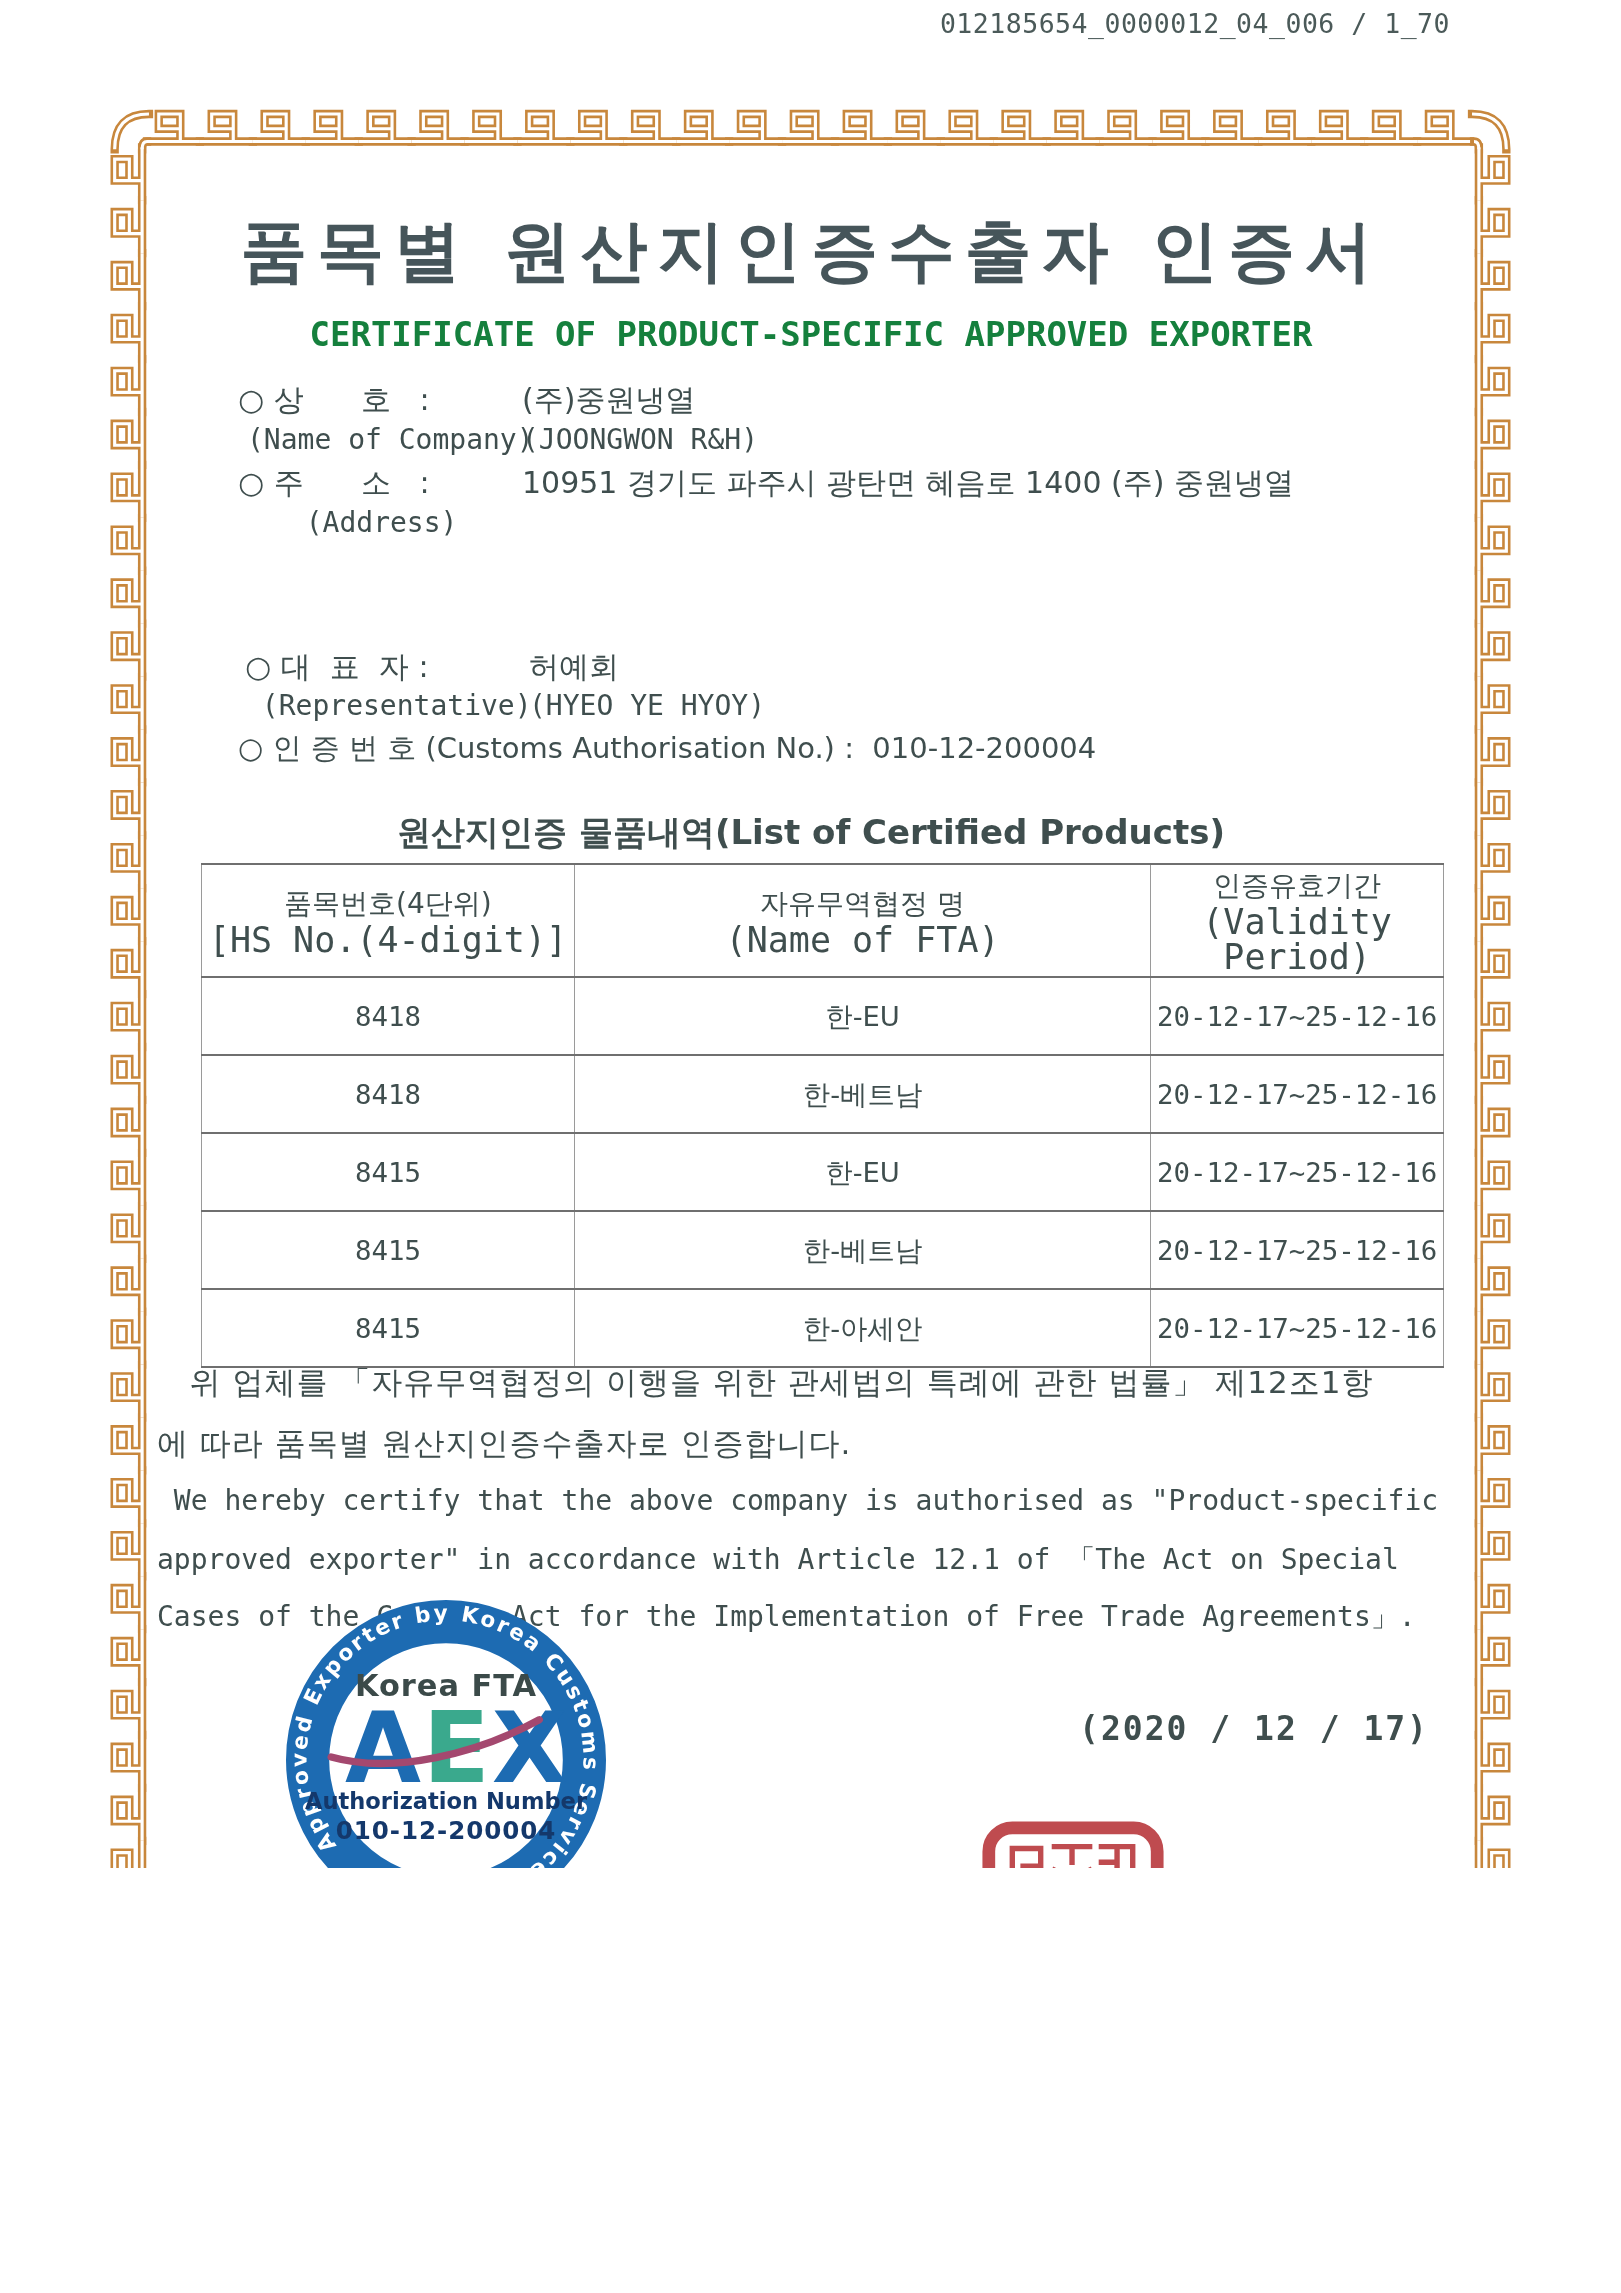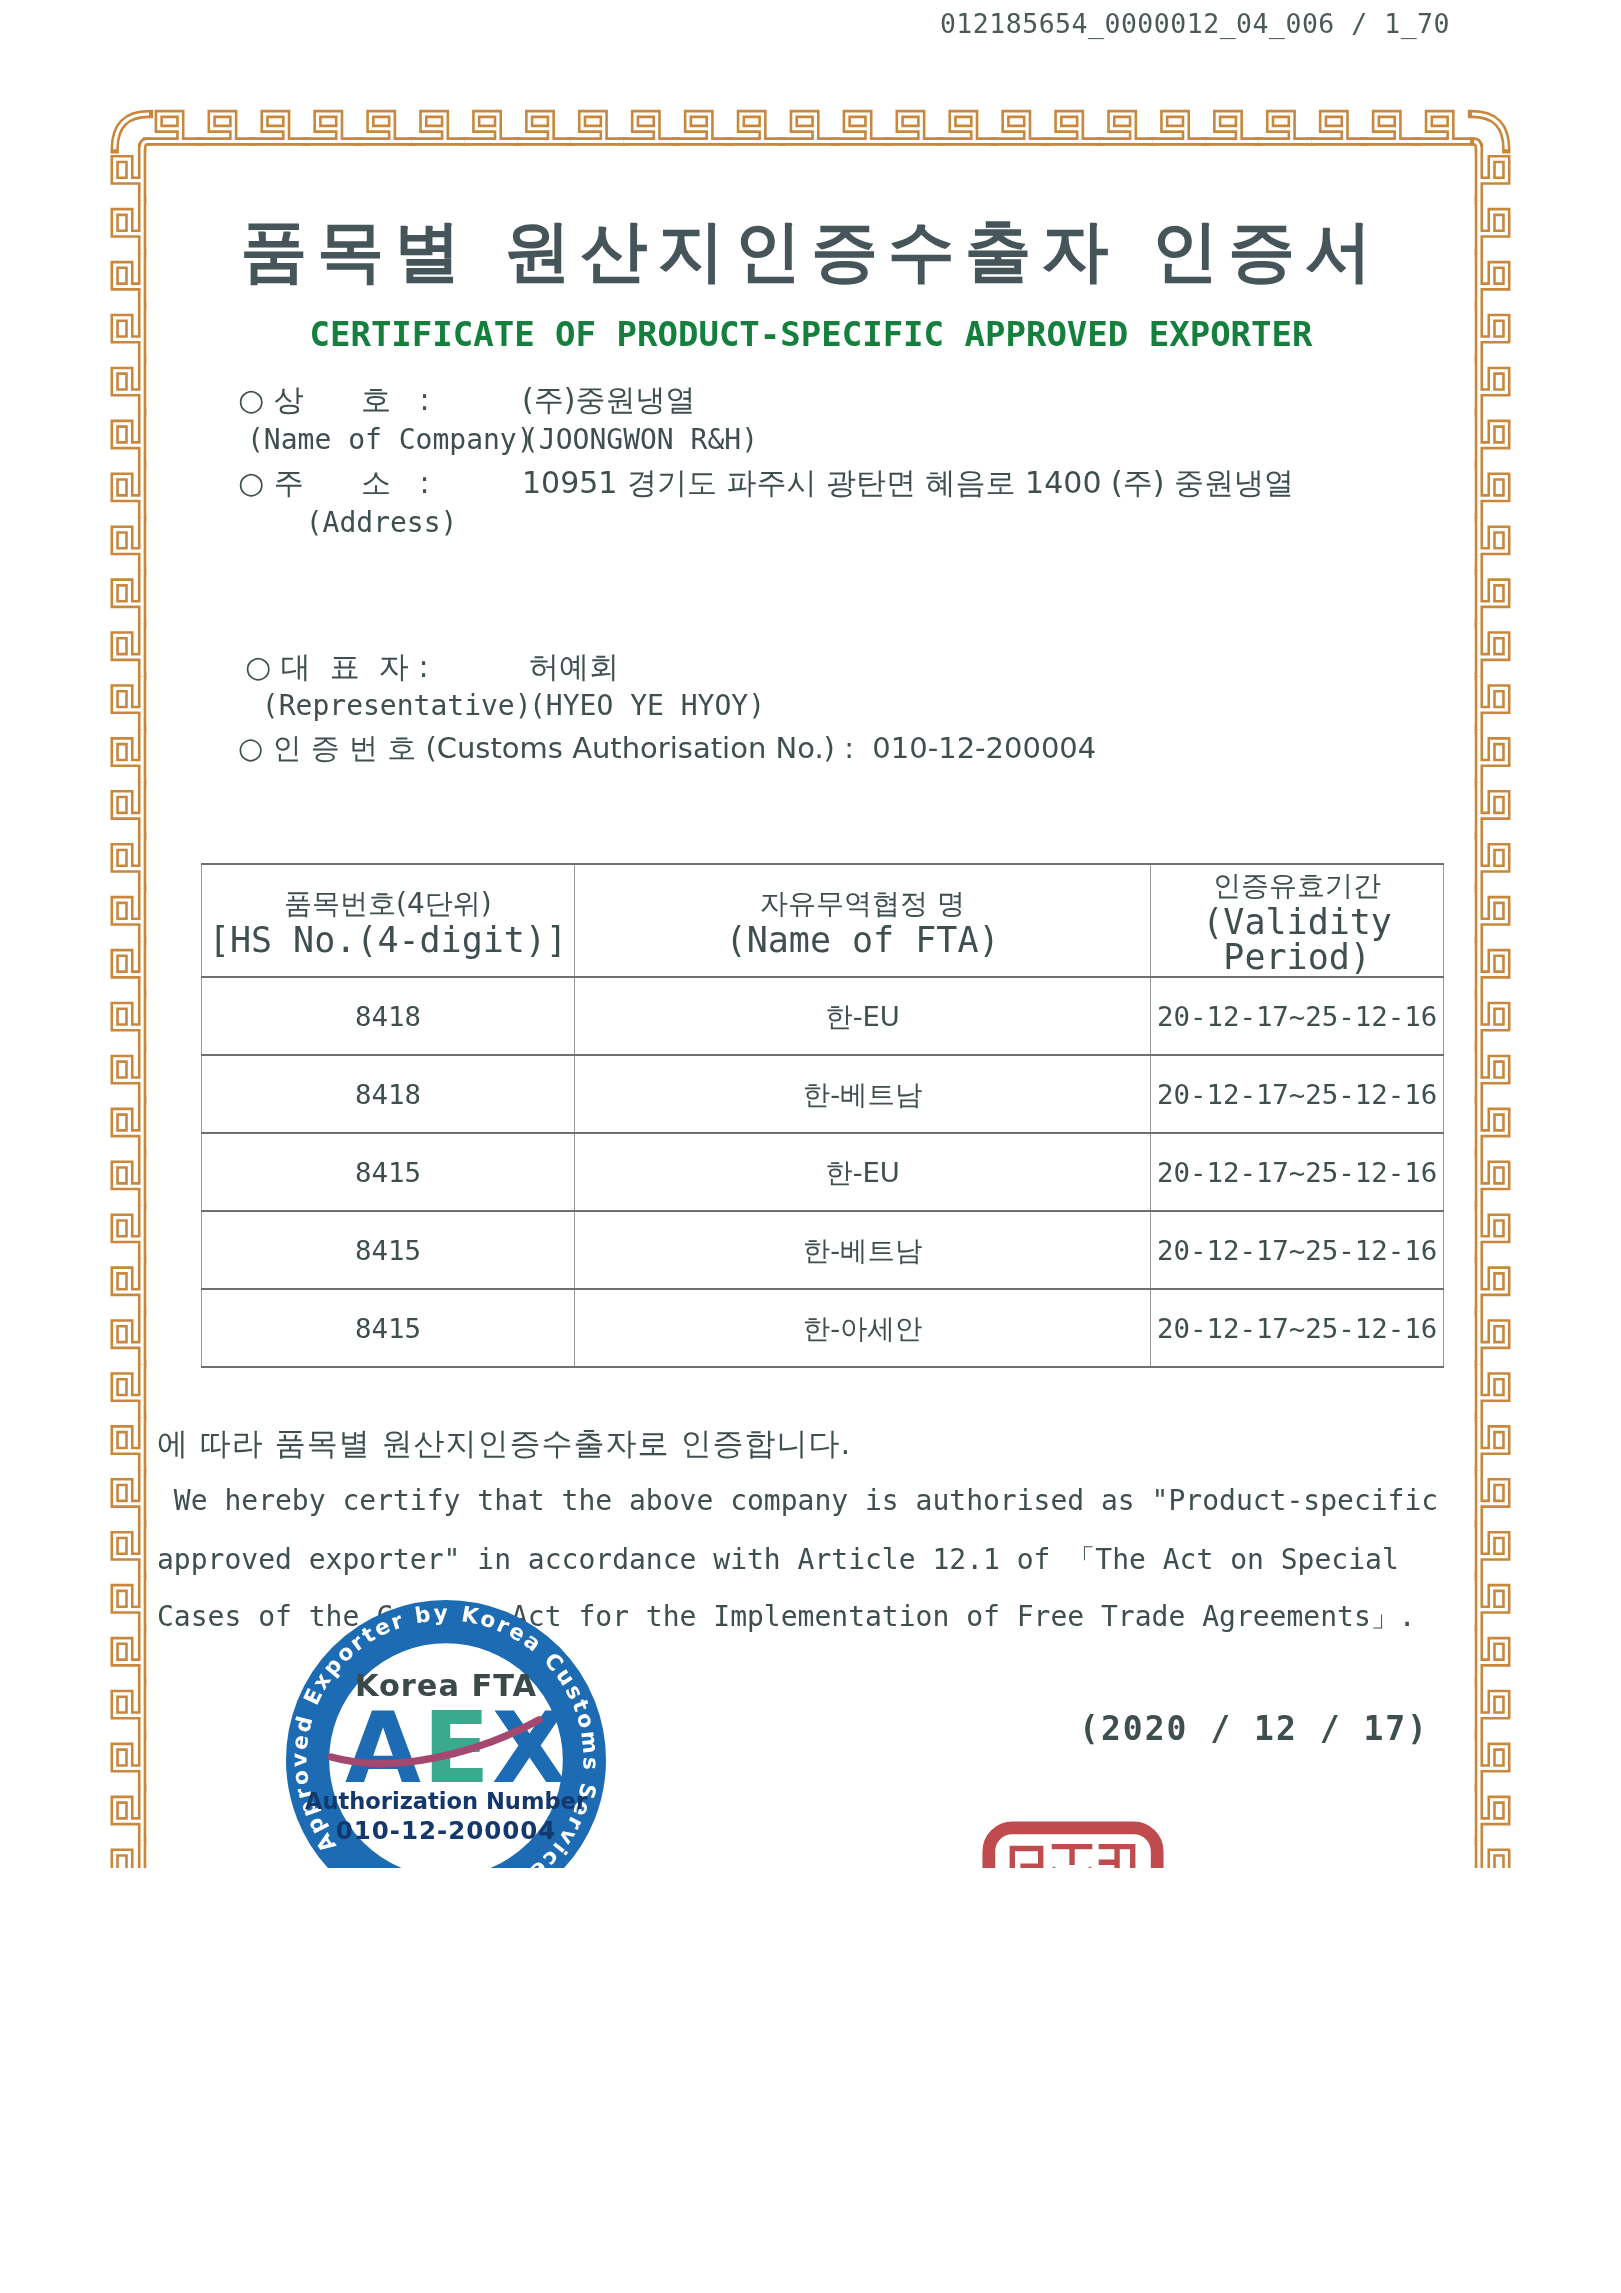--- a/index.html
+++ b/index.html
@@ -342,20 +342,21 @@
   <div class="abs f-ko val" style="top:463px">10951 경기도 파주시 광탄면 혜음로 1400 (주) 중원냉열</div>
   <div class="abs f-en" style="top:506px;left:272px">  (Address)</div>
 
   <div class="abs f-ko" style="top:647px;left:245px">○ 대  표  자 :</div>
   <div class="abs f-ko val2" style="top:647px">허예회</div>
   <div class="abs f-en" style="top:689px;left:245px"> (Representative)</div>
   <div class="abs f-en val2" style="top:689px">(HYEO YE HYOY)</div>
 
   <div class="abs f-ko lab1" style="top:729px;font-size:29px">○ 인 증 번 호 (Customs Authorisation No.) :  010-12-200004</div>
 
+  <div class="abs table-title">원산지인증 물품내역(List of Certified Products)</div>
   <table class="abs products">
     <thead>
       <tr>
         <th class="c1">
           <div class="th-ko">품목번호(4단위)</div>
           <div class="th-en">[HS No.(4-digit)]</div>
         </th>
         <th class="c2">
           <div class="th-ko">자유무역협정 명</div>
           <div class="th-en">(Name of FTA)</div>
@@ -388,20 +389,21 @@
           <td>20-12-17~25-12-16</td>
         </tr>
         <tr>
           <td>8415</td>
           <td class="th-ko">한-아세안</td>
           <td>20-12-17~25-12-16</td>
         </tr>
       </tbody>
   </table>
 
+  <div class="abs stmt ko" style="top:1362px">   위 업체를 「자유무역협정의 이행을 위한 관세법의 특례에 관한 법률」 제12조1항</div>
   <div class="abs stmt ko" style="top:1423px">에 따라 품목별 원산지인증수출자로 인증합니다.</div>
   <div class="abs stmt en" style="top:1484px"> We hereby certify that the above company is authorised as "Product-specific</div>
   <div class="abs stmt en" style="top:1541px">approved exporter" in accordance with Article 12.1 of 「The Act on Special</div>
   <div class="abs stmt en" style="top:1598px">Cases of the Customs Act for the Implementation of Free Trade Agreements」.</div>
 
   <div class="abs date-en">(2020  /  12  /  17)</div>
 
   <svg class="abs aex" width="320" height="320" viewBox="0 0 326 326">
     <circle cx="163" cy="163" r="141" fill="#ffffff" stroke="#1d6bb2" stroke-width="44"></circle>
     <path id="ringPath" d="M52 250 A141 141 0 1 1 58 257" fill="none"></path>

